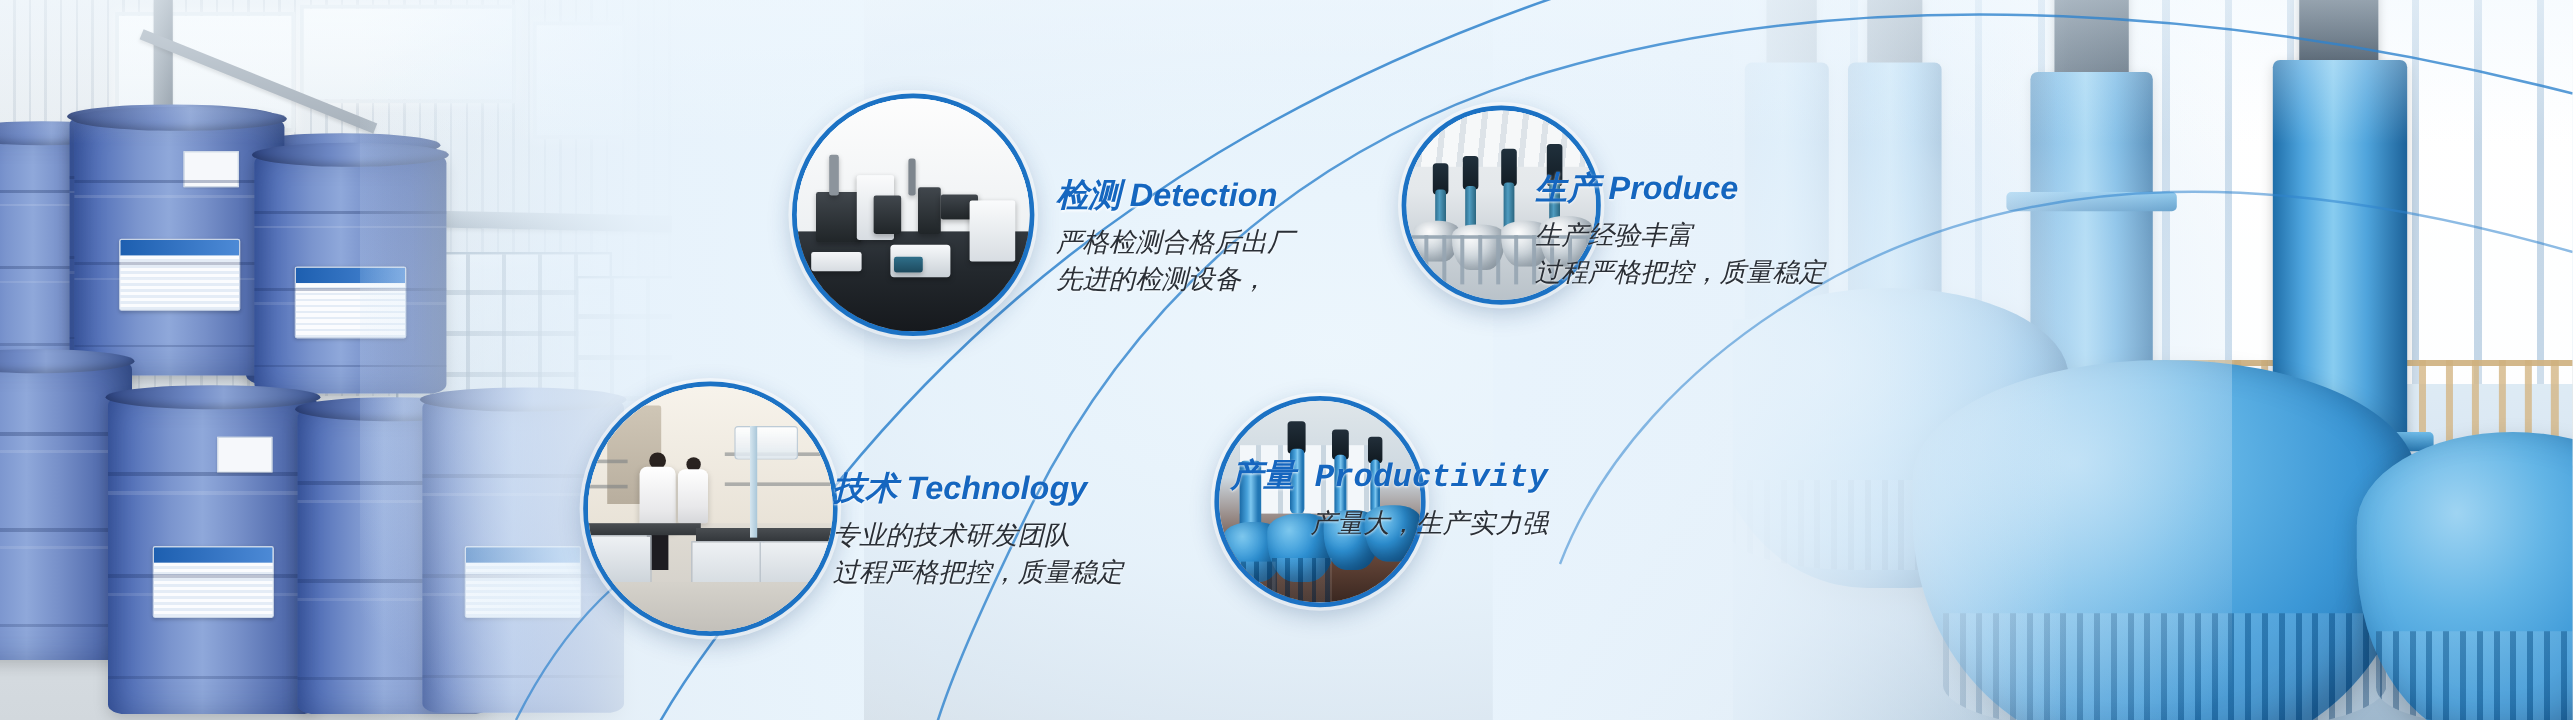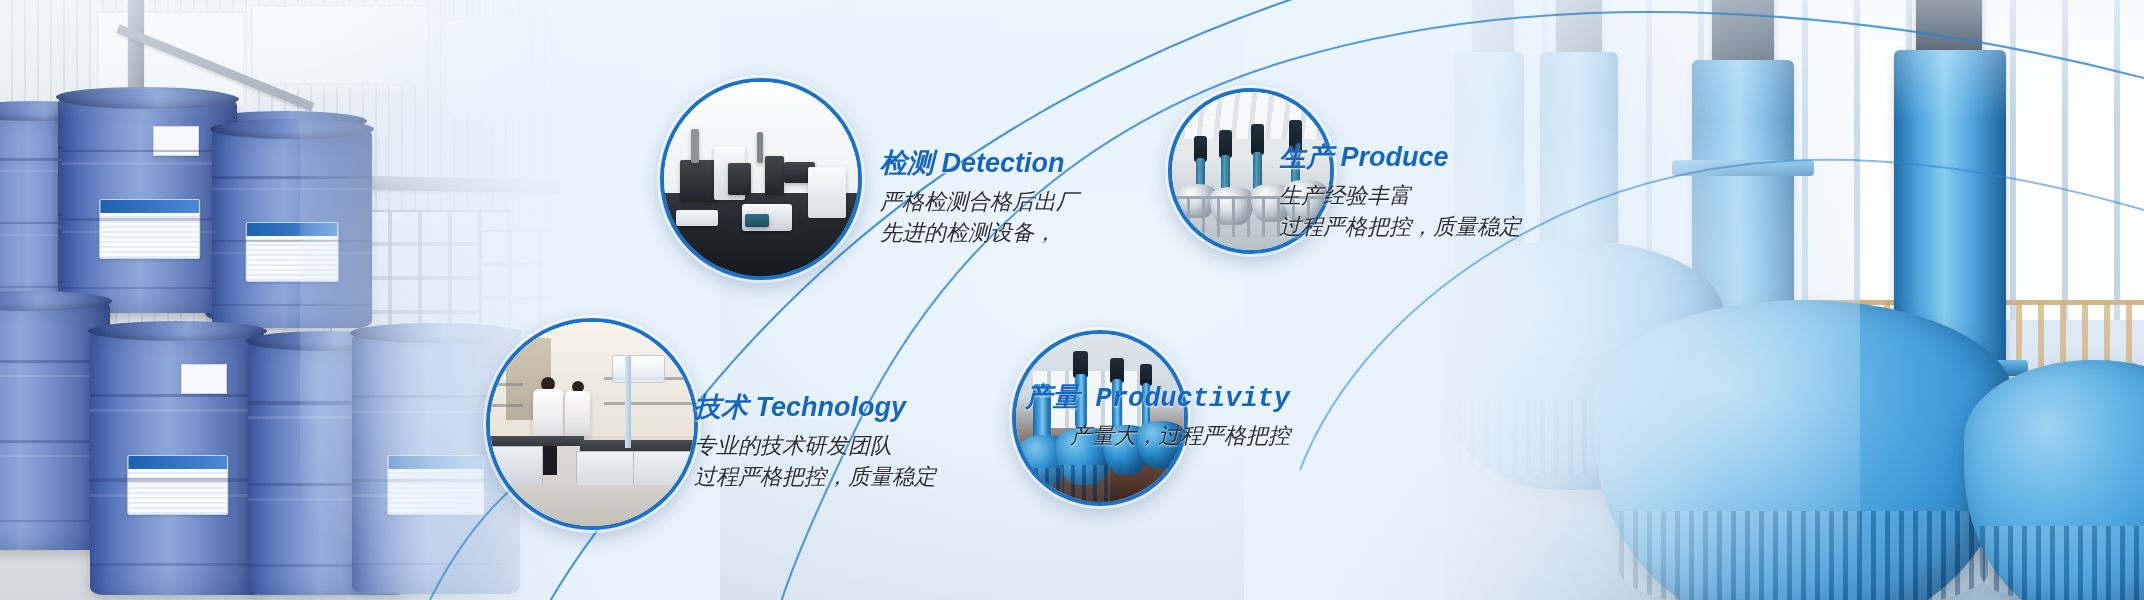--- a/index.html
+++ b/index.html
@@ -484,16 +484,16 @@
       <div class="vessel" style="left:2%;  top:60%; width:30%; height:30%;"></div>
       <div class="vessel" style="left:24%; top:56%; width:34%; height:34%;"></div>
       <div class="vessel" style="left:52%; top:54%; width:28%; height:30%;"></div>
       <div class="vessel" style="left:72%; top:52%; width:28%; height:28%;"></div>
       <div class="ribs2" style="left:26%; top:78%; width:30%;"></div>
       <div class="ribs2" style="left:4%;  top:80%; width:24%;"></div>
     </div>
   </div>
   <div class="feature-text ta-right" style="left:880px; top:384px; width:410px;">
     <div class="f-title">产量 Productivity</div>
-    <div class="f-line">产量大，过程严格把控</div>
+    <div class="f-line">产量大，生产实力强</div>
   </div>
 
 </div>
 
 </body></html>

